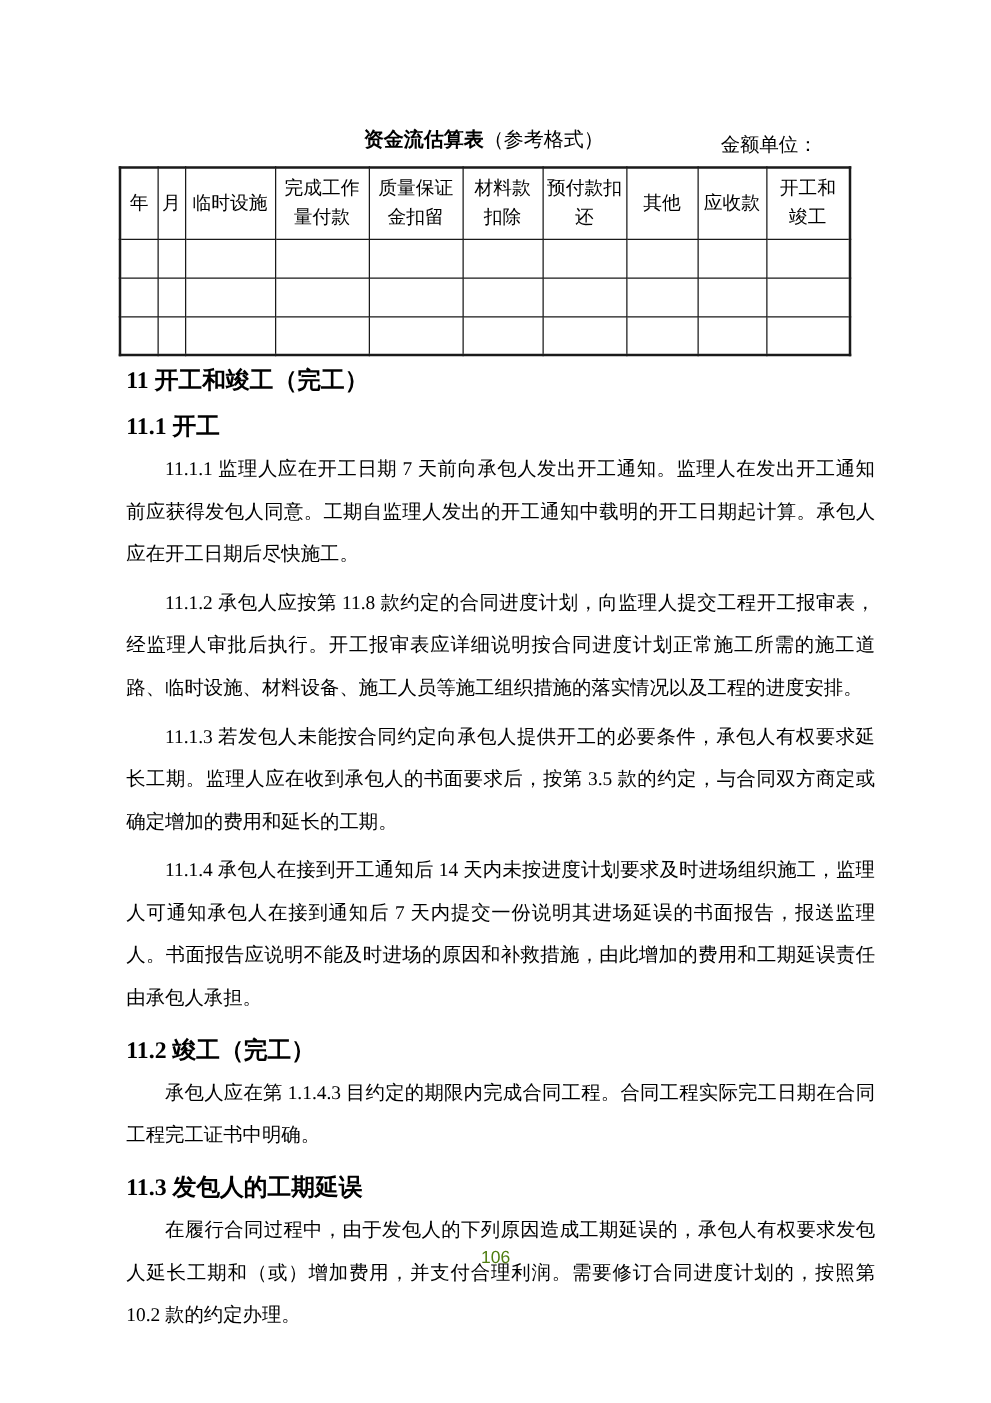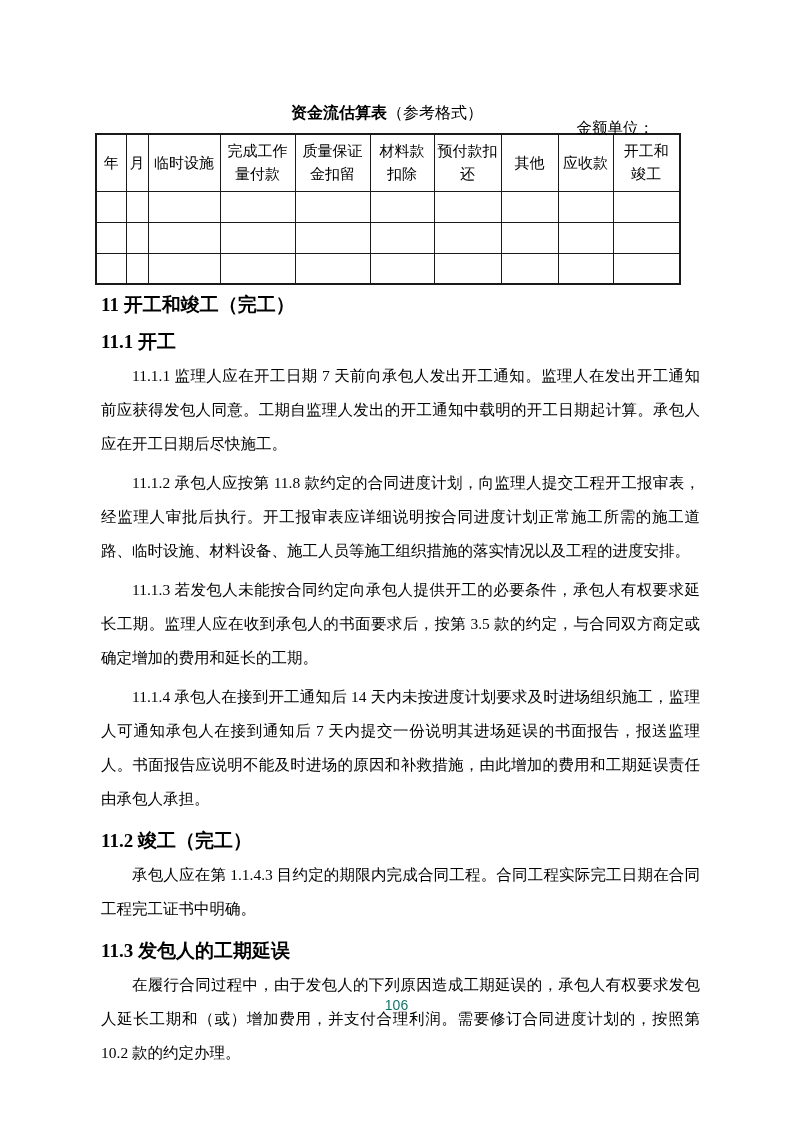--- a/index.html
+++ b/index.html
@@ -27,21 +27,21 @@
     font-size: 16px;
     line-height: 20px;
     text-align: center;
     white-space: nowrap;
   }
   .caption-title-bold { font-weight: bold; }
   .caption-subtitle   { font-weight: normal; }
   .caption-unit {
     position: absolute;
     right: 25px;
-    top: 15px;
+    top: 4px;
     font-size: 15.5px;
     margin-left: 32px;
   }
   
   table.estimate {
     border-collapse: collapse;
     table-layout: fixed;
     width: 584px;
     border: 2px solid #1a1a1a;
   }
@@ -80,21 +80,21 @@
   }
   
   .page-number {
     position: absolute;
     top: 997px;
     left: 0;
     width: 793px;
     text-align: center;
     font-size: 14px;
     font-family: "Liberation Sans", "DejaVu Sans", sans-serif;
-    color: #0f766e;
+    color: #4d7c0f;
   }
 </style>
 </head>
 <body>
 
 <div class="page">
 
   <div class="table-caption">
     <span class="caption-title-bold">资金流估算表</span><span class="caption-subtitle">（参考格式）</span>
     <span class="caption-unit">金额单位：</span>

